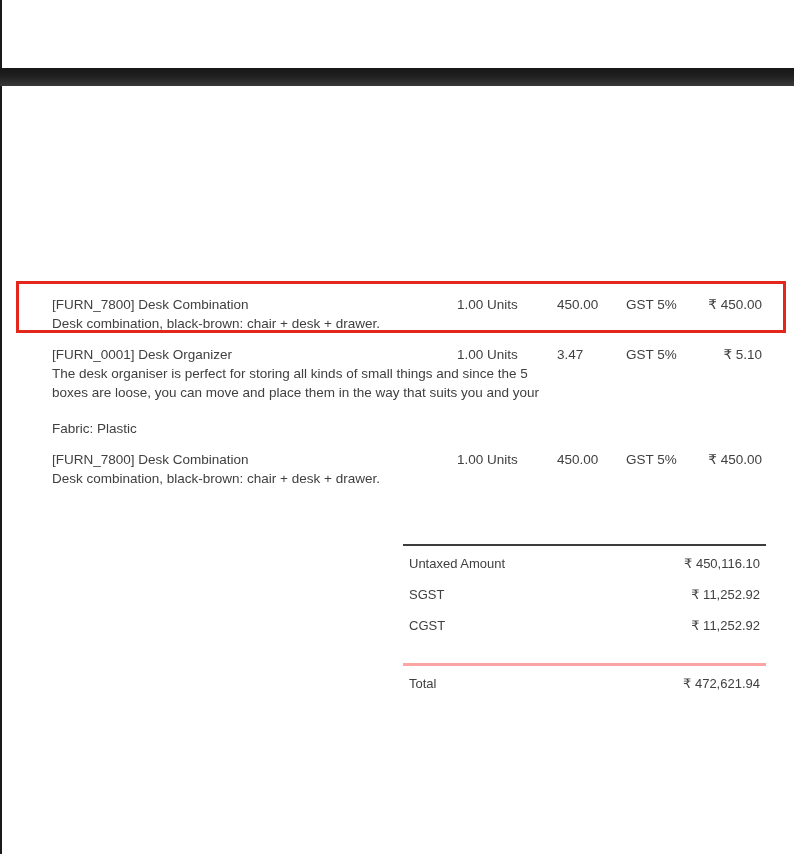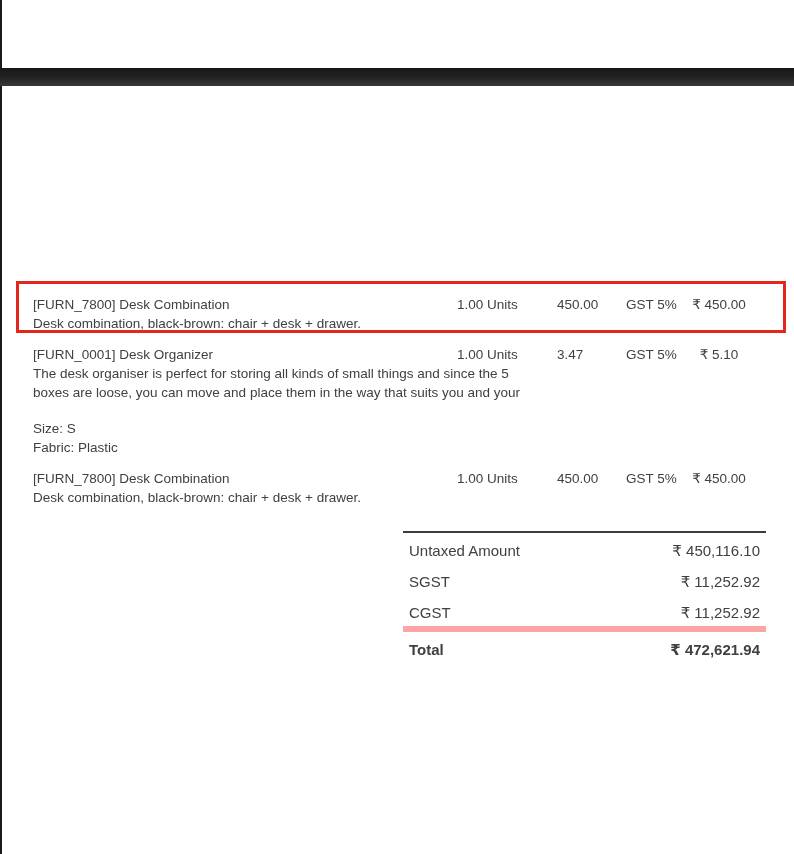--- a/index.html
+++ b/index.html
@@ -24,42 +24,43 @@
   .lines-area {
     position: absolute; left: 33px; top: 290px;
     width: 729px;
     font-size: 13.5px; line-height: 19px;
   }
   .line-row { display: flex; align-items: flex-start; padding: 5px 0 7px 0; }
   .col-desc { flex: 1; min-width: 0; }
   .col-qty    { width: 100px; white-space: nowrap; }
   .col-price  { width: 69px;  white-space: nowrap; }
   .col-tax    { width: 50px;  text-align: left; white-space: nowrap; }
-  .col-amount { width: 86px;  text-align: center; white-space: nowrap; }
-  .desc-line { white-space: nowrap; }
+  .col-amount { width: 86px;  text-align: right; white-space: nowrap; }
+  .desc-line { white-space: nowrap; margin-left: 19px; }
   .variant-block { margin-top: 17px; }
   .tour-highlight {
     position: absolute; left: 16px; top: 281px;
     width: 770px; height: 52px;
     border: 3px solid #e4271d;
     pointer-events: none;
   }
   .totals-table {
-    position: absolute; left: 403px; top: 531px;
+    position: absolute; left: 403px; top: 544px;
     width: 363px;
-    font-size: 15px; line-height: 19px;
+    font-size: 13px; line-height: 19px;
   }
   .totals-row {
     display: flex; justify-content: space-between;
     padding: 8px 6px 4px 6px;
   }
   .totals-row.first { border-top: 2px solid #3c3c3c; }
   .totals-row.grand {
-    border-top: 6px solid #fca5a5;
-    font-weight: 700;
+    border-top: 3px solid #fca5a5;
+    font-weight: 400;
+    margin-top: 24px;
   }
 </style>
 </head>
 <body>
 
 <div class="left-edge"></div>
 <div class="top-bar"></div>
 
 <div class="lines-area">
 
@@ -73,21 +74,20 @@
     <div class="col-tax">GST 5%</div>
     <div class="col-amount">₹ 450.00</div>
   </div>
 
   <div class="line-row">
     <div class="col-desc">
       <div class="desc-line">[FURN_0001] Desk Organizer</div>
       <div class="desc-line">The desk organiser is perfect for storing all kinds of small things and since the 5</div>
       <div class="desc-line">boxes are loose, you can move and place them in the way that suits you and your</div>
       <div class="variant-block">
-        <div class="desc-line">Size: S</div>
         <div class="desc-line">Fabric: Plastic</div>
       </div>
     </div>
     <div class="col-qty">1.00 Units</div>
     <div class="col-price">3.47</div>
     <div class="col-tax">GST 5%</div>
     <div class="col-amount">₹ 5.10</div>
   </div>
 
   <div class="line-row">

